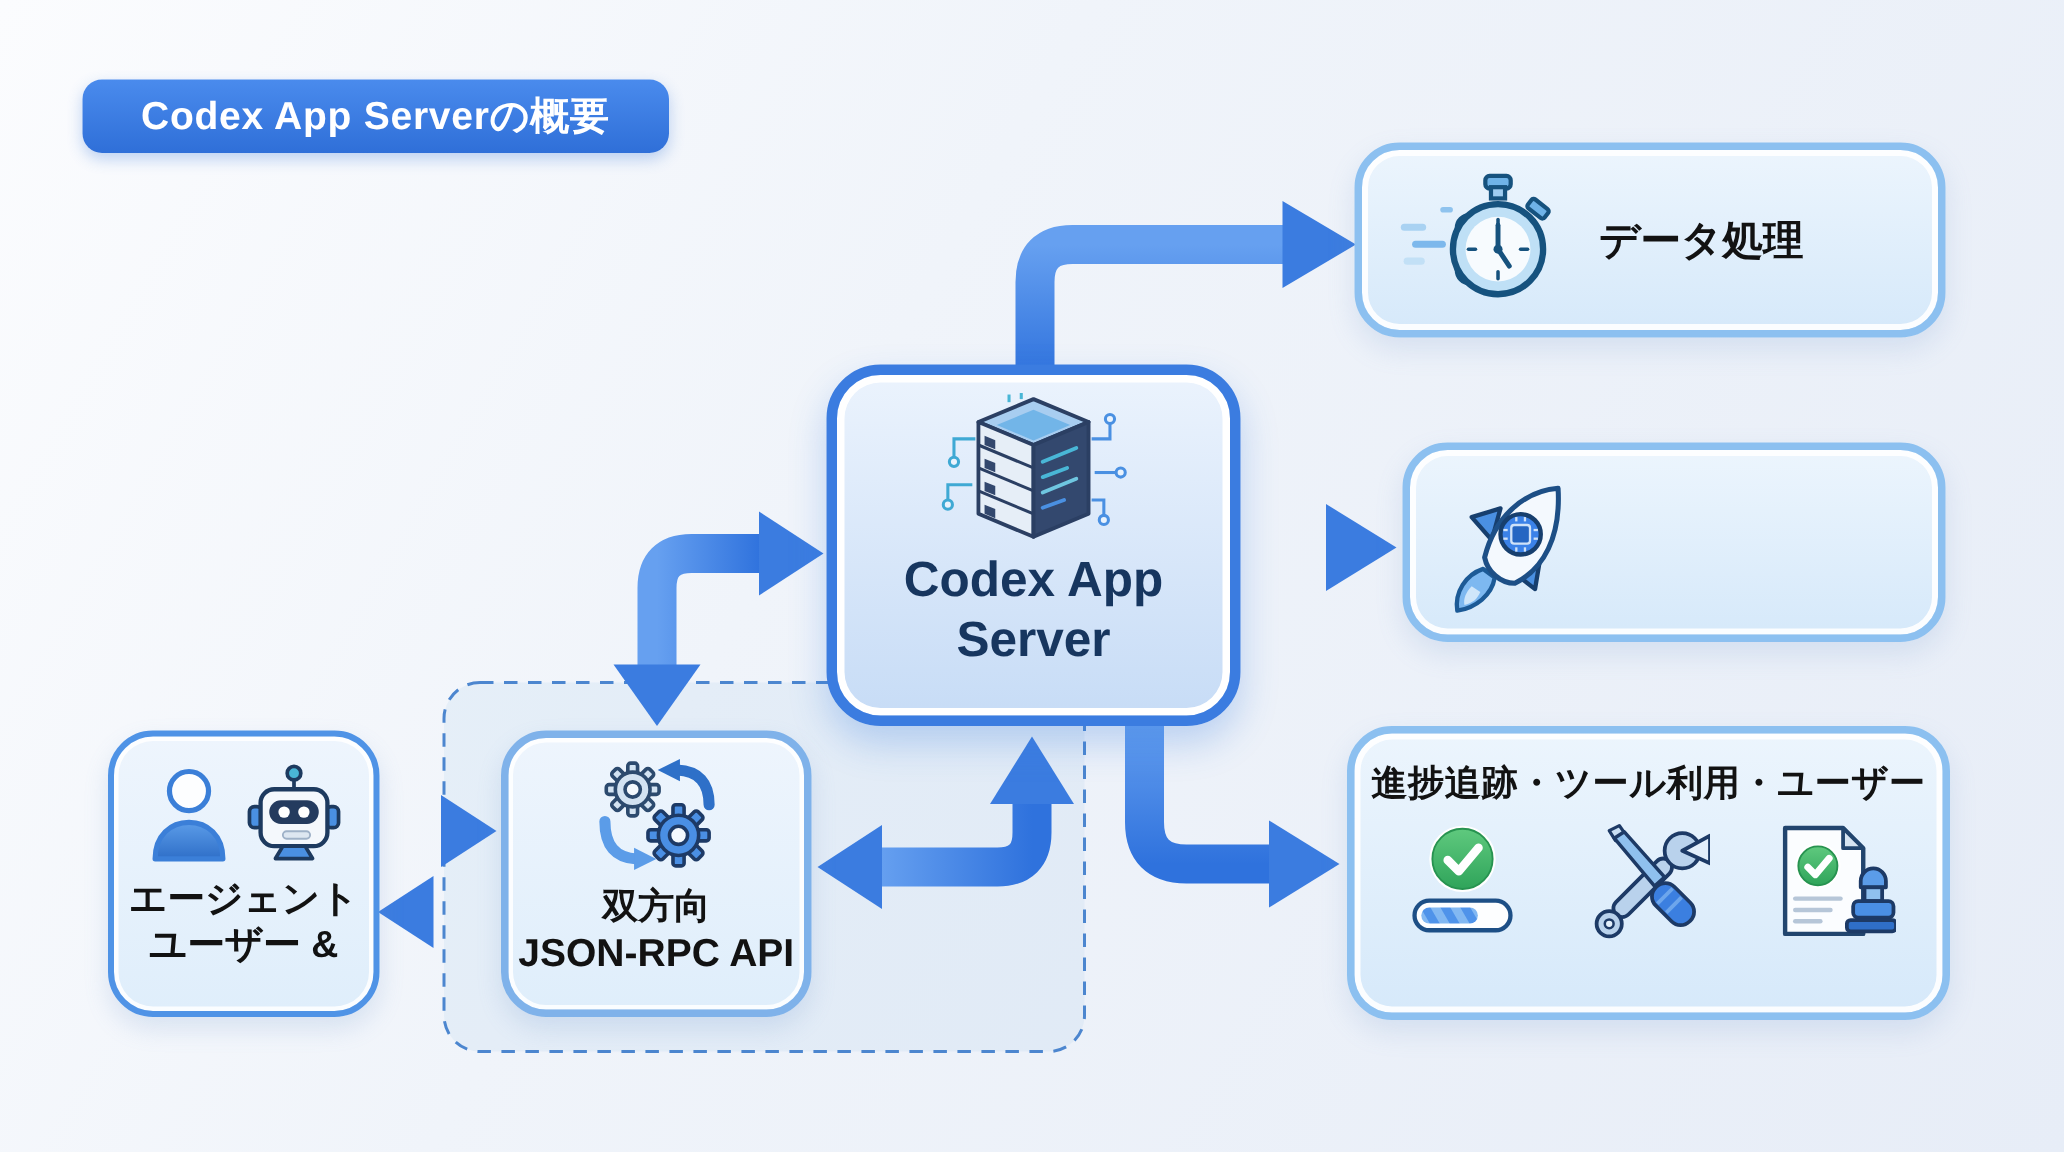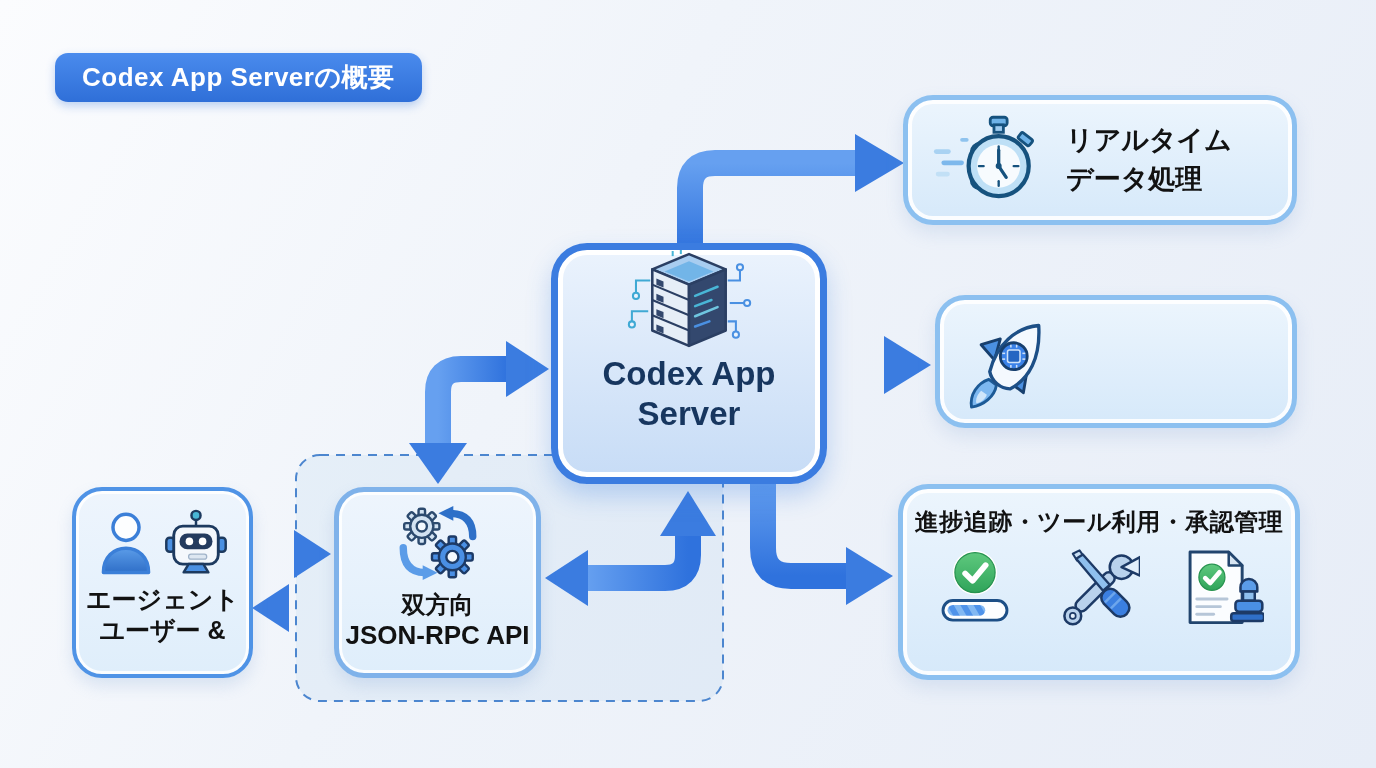--- a/index.html
+++ b/index.html
@@ -4,21 +4,21 @@
 <style>
   html,body{margin:0;padding:0;}
   body{
     width:1376px;height:768px;position:relative;overflow:hidden;
     background:linear-gradient(120deg,#fbfcfe 0%,#f0f4fa 40%,#e7edf7 100%);
     font-family:"Liberation Sans","DejaVu Sans",sans-serif;
   }
   #edges{position:absolute;left:0;top:0;width:1376px;height:768px;}
   .box{position:absolute;box-sizing:border-box;display:flex;}
   .title-badge{
-    left:55px;top:53px;height:49px;padding:0 27px;
+    left:55px;top:53px;height:49px;padding:0 39px;
     background:linear-gradient(180deg,#4a8bed,#2f6fd8);
     border-radius:13px;align-items:center;
     box-shadow:0 4px 10px rgba(47,111,216,.30);
   }
   .title-badge span{color:#fff;font-size:26px;font-weight:700;letter-spacing:.5px;}
   .feature{
     border:5px solid #8cc0f0;border-radius:30px;
     background:linear-gradient(180deg,#ecf5fd,#d6e9fa);
     box-shadow:inset 0 0 0 4px rgba(255,255,255,.9),0 8px 18px rgba(110,150,205,.18);
     align-items:center;
@@ -27,21 +27,21 @@
     border-radius:30px;
     background:linear-gradient(180deg,#eef5fd,#dfeefb);
     box-shadow:inset 0 0 0 3px rgba(255,255,255,.85),0 8px 16px rgba(110,150,205,.20);
     flex-direction:column;align-items:center;
   }
   .server-node{
     left:551px;top:243px;width:276px;height:241px;
     border:7px solid #3b7ce0;border-radius:36px;
     background:linear-gradient(180deg,#ebf3fd,#c7dcf6);
     box-shadow:inset 0 0 0 5px #fff,0 12px 24px rgba(59,124,224,.28);
-    flex-direction:column;align-items:center;
+    flex-direction:column;align-items:center;padding-top:12px;
   }
   .server-label{color:#17365f;font-size:33px;font-weight:700;line-height:40px;text-align:center;}
   .jp{color:#121212;font-weight:700;}
   .feat-text{display:flex;flex-direction:column;}
   .feat-text span{font-size:27px;line-height:39px;}
   .realtime{left:903px;top:95px;width:394px;height:130px;padding-left:24px;}
   .fastdev{left:935px;top:295px;width:362px;height:133px;padding-left:20px;}
   .tracking{left:898px;top:484px;width:402px;height:196px;flex-direction:column;align-items:center;padding-top:17px;}
   .tracking-title{font-size:24px;letter-spacing:.5px;}
   .tracking-icons{display:flex;gap:40px;margin-top:9px;align-items:center;}
@@ -173,21 +173,20 @@
       <line x1="50" y1="54" x2="55" y2="54"></line>
         <line x1="87" y1="54" x2="92" y2="54"></line>
     </g>
     <g stroke="#16527e" stroke-width="3.5" stroke-linecap="round">
       <line x1="71" y1="54" x2="71" y2="37"></line>
         <line x1="71" y1="54" x2="79" y2="66"></line>
     </g>
     <circle cx="71" cy="54" r="3.2" fill="#16527e"></circle>
   </svg>
   <div class="feat-text jp" style="margin-left:26px;">
-    <span>リアルタイム</span>
     <span>データ処理</span>
   </div>
 </div>
 
 <div class="box feature fastdev">
   <svg width="96" height="96" viewBox="0 0 100 100">
     <path d="M30 68 C18 72 10 84 12 97 C25 95 36 86 38 74 Z" fill="#7db8f0" stroke="#1c5a96" stroke-width="3" stroke-linejoin="round"></path>
     <path d="M22 80 C18 84 16 89 17 93 C22 92 26 89 28 84 Z" fill="#cfe6fa"></path>
     <path d="M42 26 L22 32 L36 48 Z" fill="#4a90e2" stroke="#173f6e" stroke-width="3" stroke-linejoin="round"></path>
     <path d="M70 58 L66 82 L48 68 Z" fill="#4a90e2" stroke="#173f6e" stroke-width="3" stroke-linejoin="round"></path>
@@ -203,21 +202,21 @@
         <line x1="59" y1="35" x2="59" y2="32"></line>
       <line x1="53" y1="53" x2="53" y2="56"></line>
         <line x1="59" y1="53" x2="59" y2="56"></line>
     </g>
   </svg>
   <div class="feat-text jp" style="margin-left:22px;">
   </div>
 </div>
 
 <div class="box feature tracking">
-  <div class="jp tracking-title">進捗追跡・ツール利用・承認管理</div>
+  <div class="jp tracking-title">進捗追跡・ツール利用・ユーザー</div>
   <div class="tracking-icons">
     <svg width="82" height="82" viewBox="0 0 100 100">
       <defs>
         <linearGradient id="grn" x1="0" y1="0" x2="0" y2="1">
           <stop offset="0" stop-color="#5fc97e"></stop>
             <stop offset="1" stop-color="#2fa45a"></stop>
         </linearGradient>
         <pattern id="stripe" width="14" height="14" patternUnits="userSpaceOnUse" patternTransform="rotate(-30)">
           <rect width="14" height="14" fill="#4f93ea"></rect>
             <rect width="7" height="14" fill="#82b8f2"></rect>

